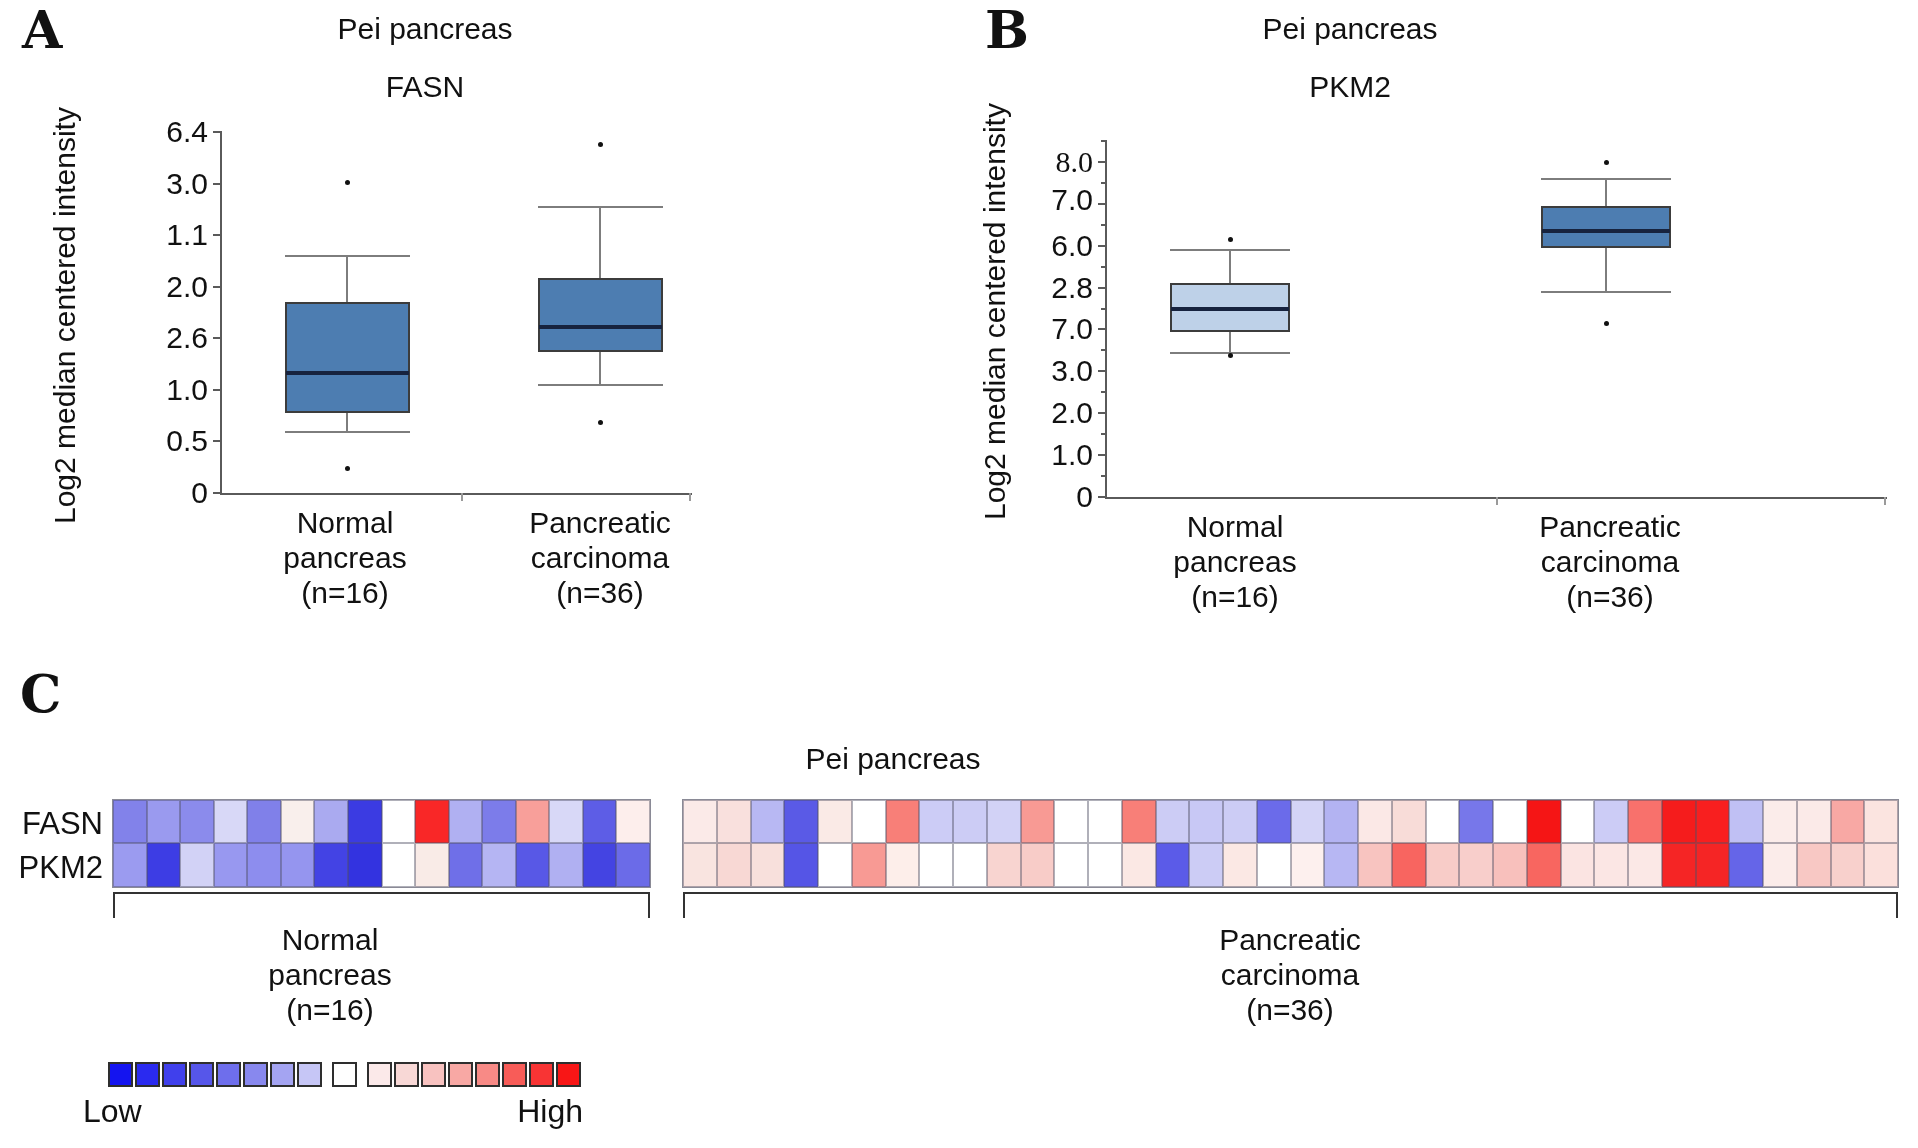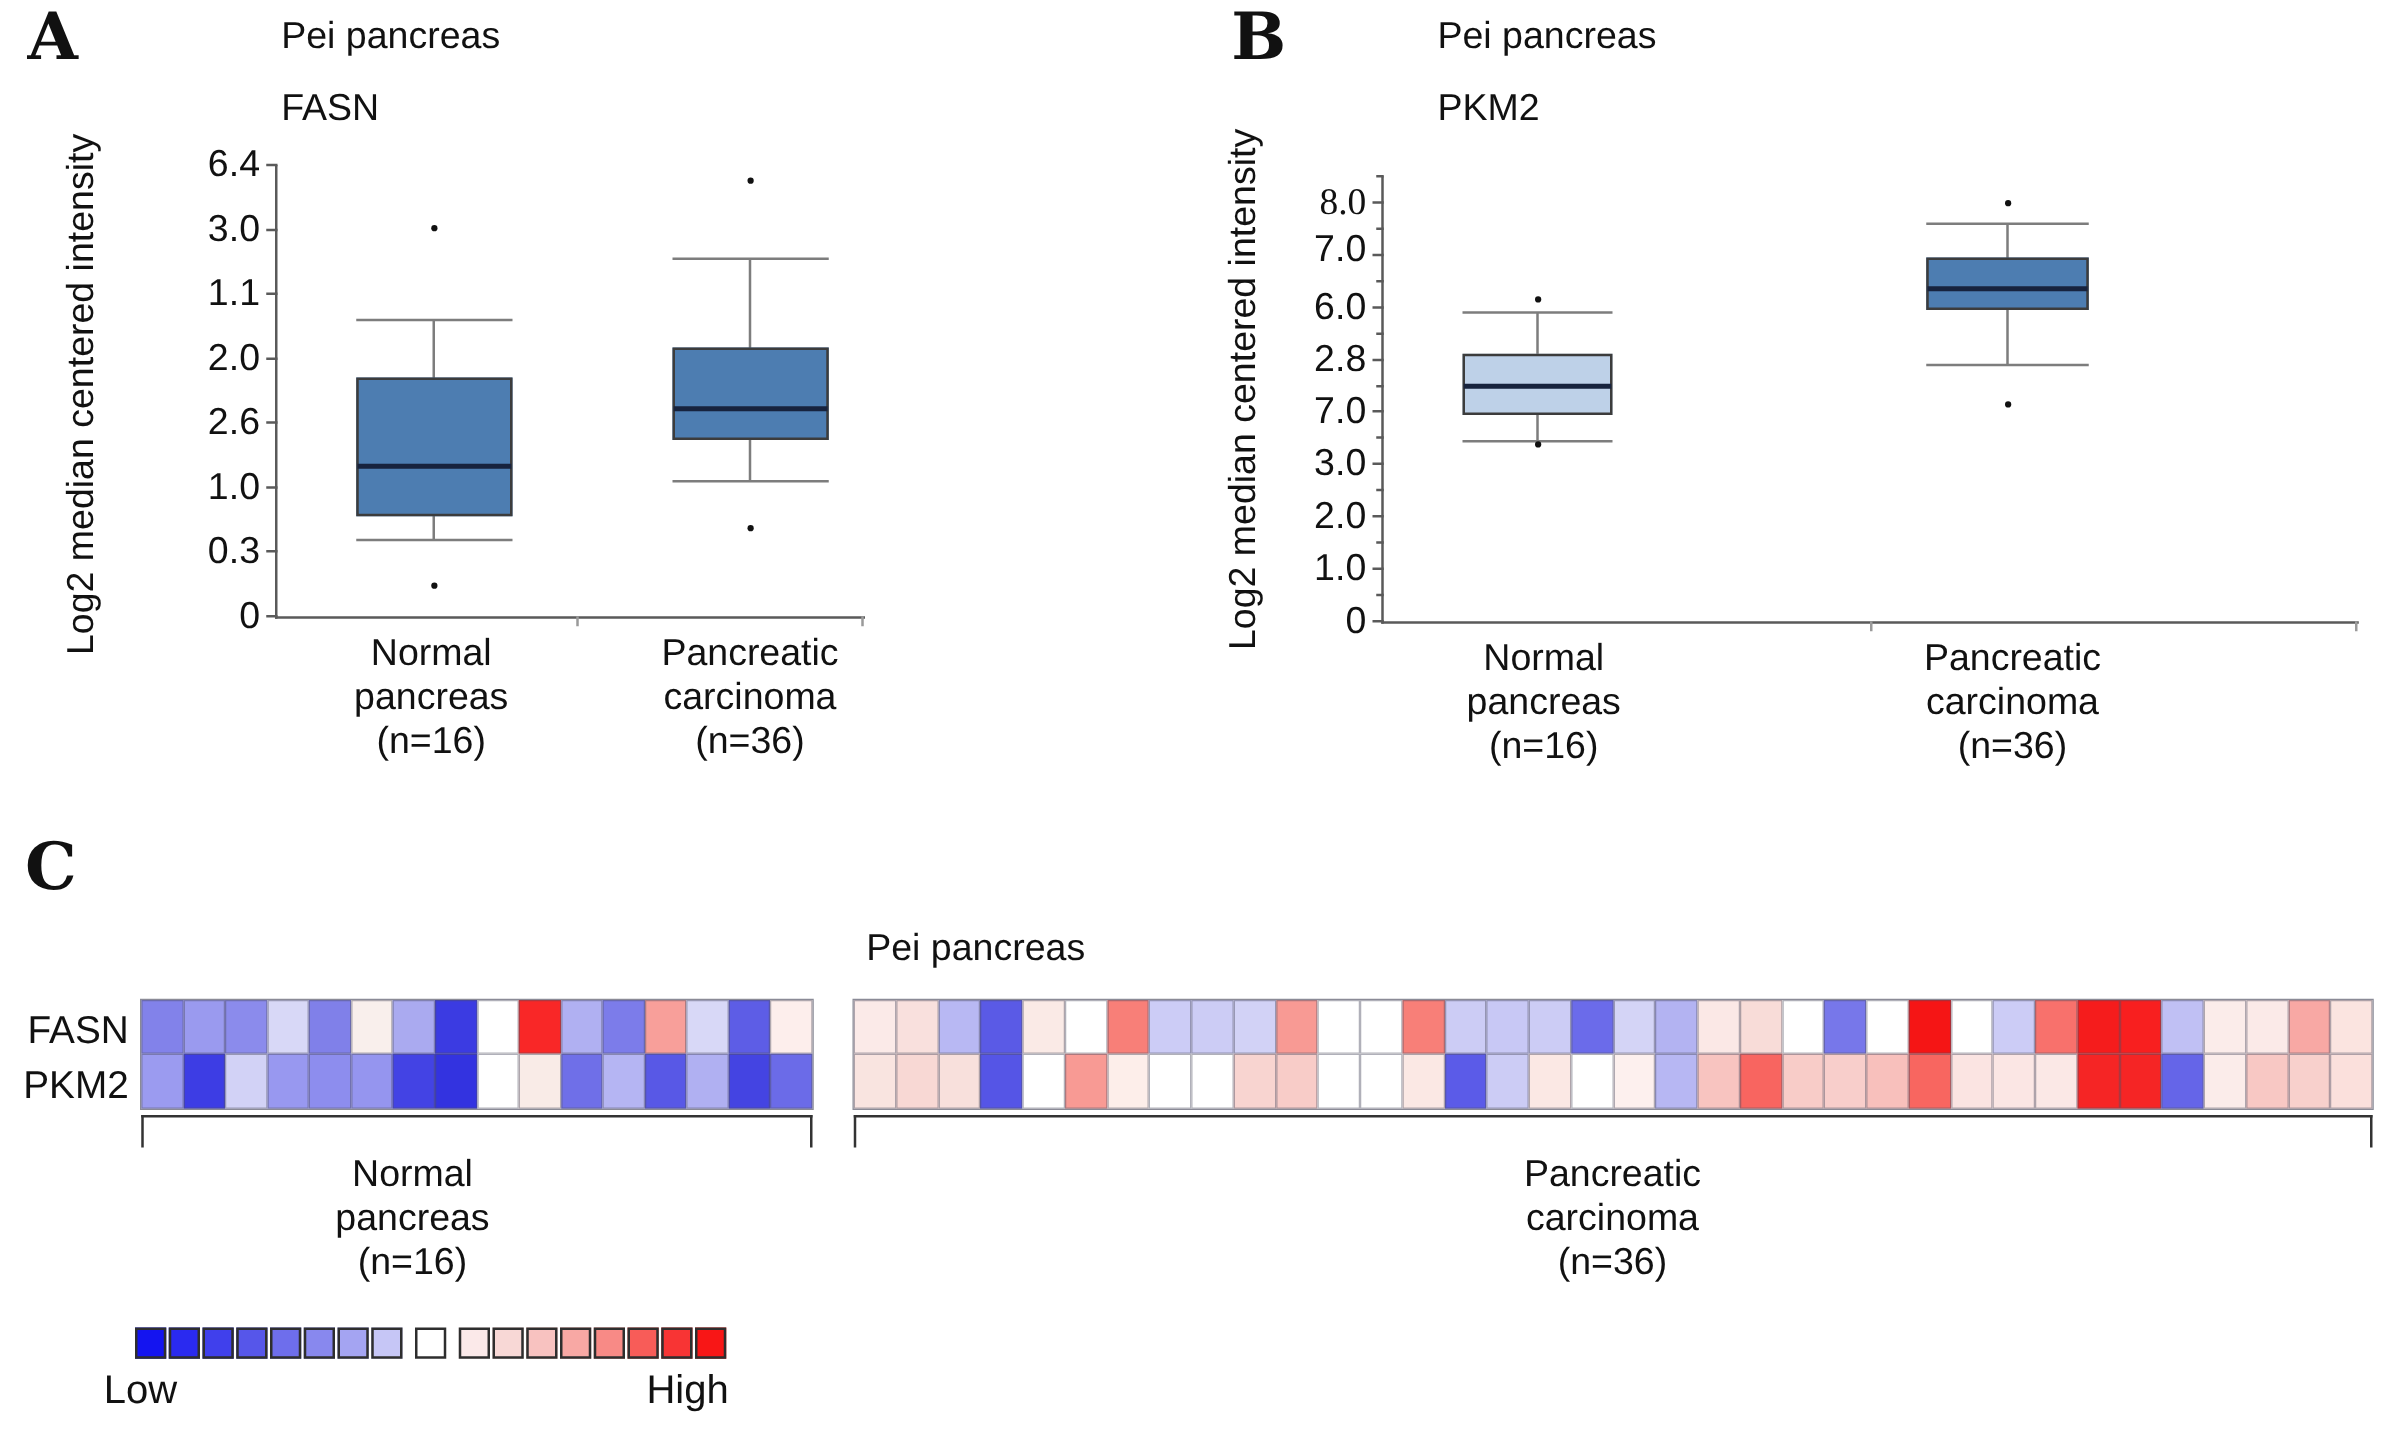--- a/index.html
+++ b/index.html
@@ -1,19 +1,19 @@
 <!DOCTYPE html>
 <html><head>
 <meta charset="utf-8">
 <style>
   html,body{margin:0;padding:0;background:#ffffff;}
   .figure{position:relative;width:1918px;height:1148px;background:#ffffff;overflow:hidden;
           font-family:"Liberation Sans", sans-serif;color:#111;}
   .panel-letter{position:absolute;font-family:"DejaVu Serif", serif;font-weight:bold;font-size:52px;line-height:1;}
-  .chart-title{position:absolute;width:400px;font-size:30px;line-height:1.1;}
+  .chart-title{position:absolute;width:400px;text-align:center;font-size:30px;line-height:1.1;}
   .ylab{position:absolute;white-space:nowrap;font-size:30px;transform:rotate(-90deg);transform-origin:left bottom;}
   .chart{position:absolute;border-left:2px solid #5a5a5a;border-bottom:2px solid #5a5a5a;box-sizing:content-box;}
   .ytick{position:absolute;height:2px;background:#5a5a5a;}
   .yticklabel{position:absolute;text-align:right;font-size:30px;line-height:34px;height:34px;}
   .xtick{position:absolute;width:2px;background:#9a9a9a;}
   .whisker-line{position:absolute;width:2px;background:#7d7d7d;}
   .whisker-cap{position:absolute;height:2px;background:#7d7d7d;}
   .iqr-box{position:absolute;box-sizing:border-box;border:2px solid #3c3c3c;}
   .median-line{position:absolute;height:4px;}
   .outlier-dot{position:absolute;width:5px;height:5px;border-radius:50%;background:#111;}
@@ -33,21 +33,21 @@
 <div class="figure">
 
   <div class="panel-letter" style="left:22px;top:4px;">A</div>
   <div class="chart-title" style="left:225px;top:12px;">Pei pancreas</div>
   <div class="chart-title" style="left:225px;top:70px;">FASN</div>
   <div class="ylab" style="left:82px;top:490px;">Log2 median centered intensity</div>
   <div class="chart" id="chart-A" style="left:220px;top:132px;width:470px;height:361px;">
       <div class="ytick" style="left: -9px; top: 360px; width: 9px;"></div>
       <div class="yticklabel" style="left: -74px; top: 344px; width: 60px;">0</div>
       <div class="ytick" style="left: -9px; top: 308.429px; width: 9px;"></div>
-      <div class="yticklabel" style="left: -74px; top: 292.429px; width: 60px;">0.3</div>
+      <div class="yticklabel" style="left: -74px; top: 292.429px; width: 60px;">0.5</div>
       <div class="ytick" style="left: -9px; top: 256.857px; width: 9px;"></div>
       <div class="yticklabel" style="left: -74px; top: 240.857px; width: 60px;">1.0</div>
       <div class="ytick" style="left: -9px; top: 205.286px; width: 9px;"></div>
       <div class="yticklabel" style="left: -74px; top: 189.286px; width: 60px;">2.6</div>
       <div class="ytick" style="left: -9px; top: 153.714px; width: 9px;"></div>
       <div class="yticklabel" style="left: -74px; top: 137.714px; width: 60px;">2.0</div>
       <div class="ytick" style="left: -9px; top: 102.143px; width: 9px;"></div>
       <div class="yticklabel" style="left: -74px; top: 86.1429px; width: 60px;">1.1</div>
       <div class="ytick" style="left: -9px; top: 50.5714px; width: 9px;"></div>
       <div class="yticklabel" style="left: -74px; top: 34.5714px; width: 60px;">3.0</div>

